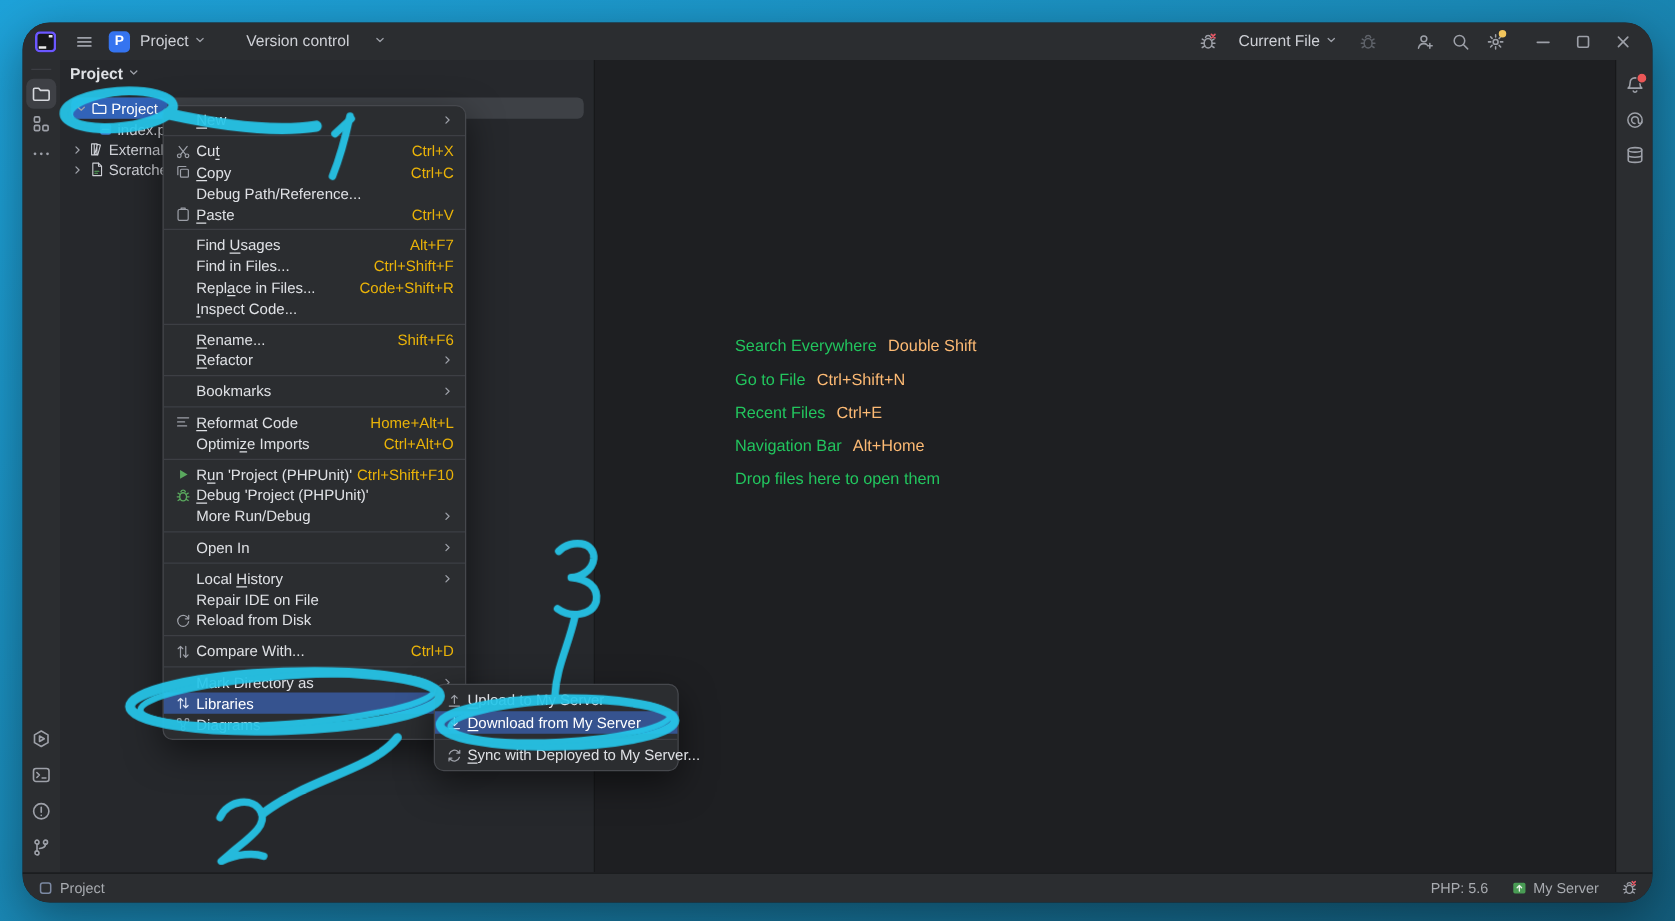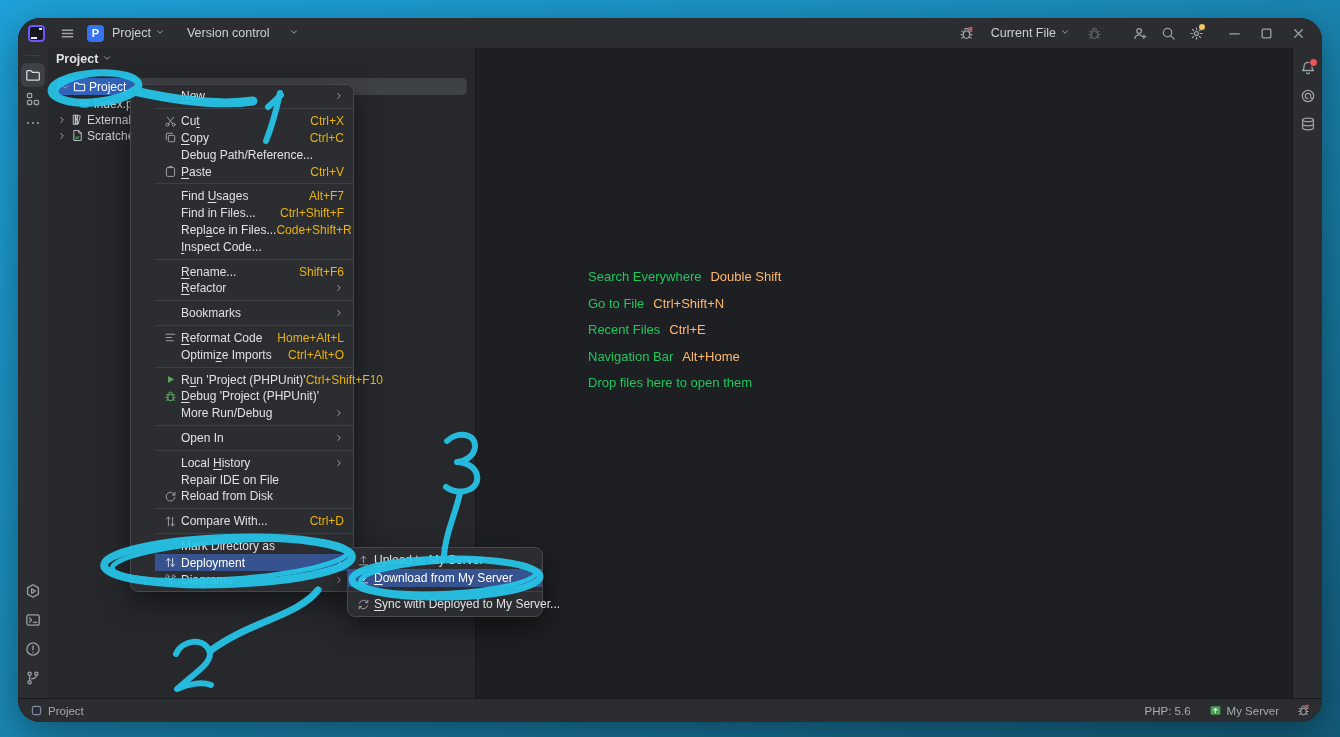--- a/index.html
+++ b/index.html
@@ -74,21 +74,21 @@
   }
   .sb-group { display:flex; align-items:center; gap:5px; }
   .sb-group svg { width:13px; height:13px; }
   .sb-right { display:flex; align-items:center; gap:18px; }
   .sb-chip { color:#7c89a3; display:flex; }
   
   .menu {
     position:absolute; background:#2b2d30; border:1px solid #46484d; border-radius:8px;
     padding:3px 0; font-size:12px; box-shadow:0 10px 28px rgba(0,0,0,.5); z-index:20;
   }
-  #ctx-menu { left:112px; top:66px; width:224px;padding-left:24px; }
+  #ctx-menu { left:112px; top:66px; width:243px; }
   #dep-menu { left:329px; top:529px; width:196px; z-index:21; }
   .mi { height:16.8px; display:flex; align-items:center; padding:0 9px 0 8px; color:#dfe1e5; white-space:nowrap; }
   #dep-menu .mi { height:18px; }
   .mi .ic { width:14px; margin-right:4px; color:#9da0a8; display:flex; justify-content:center; flex:0 0 auto; }
   .mi .ic svg { width:13px; height:13px; }
   .mi .ic.green { color:#5aa85e; }
   .mi .sc { margin-left:auto; color:#eab308; }
   .mi .arrow { margin-left:auto; color:#9da0a8; display:flex; }
   .mi .arrow svg { width:10px; height:10px; }
   .mi.selected { background:#36538f; color:#fff; }
@@ -110,21 +110,21 @@
           <path d="M2.5 4.5h11M2.5 8h11M2.5 11.5h11"></path>
         </svg>
       </span>
     <span class="proj-badge">P</span>
     <span class="tb-label">
       <span>Project</span>
       <span class="chev"><svg viewBox="0 0 16 16" fill="none" stroke="currentColor" stroke-width="1.6" stroke-linecap="round" stroke-linejoin="round">
             <path d="M4 6l4 4 4-4"></path>
           </svg></span>
     </span>
-    <span class="tb-label" style="margin-left:10px;gap:19px;">
+    <span class="tb-label" style="margin-left:20px;gap:19px;">
       <span>Version control</span>
       <span class="chev"><svg viewBox="0 0 16 16" fill="none" stroke="currentColor" stroke-width="1.6" stroke-linecap="round" stroke-linejoin="round">
             <path d="M4 6l4 4 4-4"></path>
           </svg></span>
     </span>
     <div class="spacer"></div>
     <span class="runwidget">
       <span>
           <span class="tb-btn">
             <svg viewBox="0 0 16 16" fill="none" stroke="currentColor" stroke-width="1.3" stroke-linecap="round" stroke-linejoin="round">
@@ -574,21 +574,21 @@
             <path d="M6 4l4 4-4 4"></path>
           </svg>
         </span>
       </div>
       <div class="mi selected">
         <span class="ic">
           <svg viewBox="0 0 16 16" fill="none" stroke="currentColor" stroke-width="1.2" stroke-linecap="round" stroke-linejoin="round">
             <path d="M5.4 13V3.4M5.4 3.4 3.1 5.7M5.4 3.4l2.3 2.3M10.6 3v9.6M10.6 12.6 8.3 10.3M10.6 12.6l2.3-2.3"></path>
           </svg>
         </span>
-        <span class="lbl">Deployment</span>
+        <span class="lbl">Libraries</span>
         <span class="arrow">
           <svg viewBox="0 0 16 16" fill="none" stroke="currentColor" stroke-width="1.6" stroke-linecap="round" stroke-linejoin="round">
             <path d="M6 4l4 4-4 4"></path>
           </svg>
         </span>
       </div>
       <div class="mi">
         <span class="ic">
           <svg viewBox="0 0 16 16" fill="none" stroke="currentColor" stroke-width="1.1" stroke-linecap="round" stroke-linejoin="round">
             <circle cx="4.2" cy="4.2" r="1.9"></circle>

